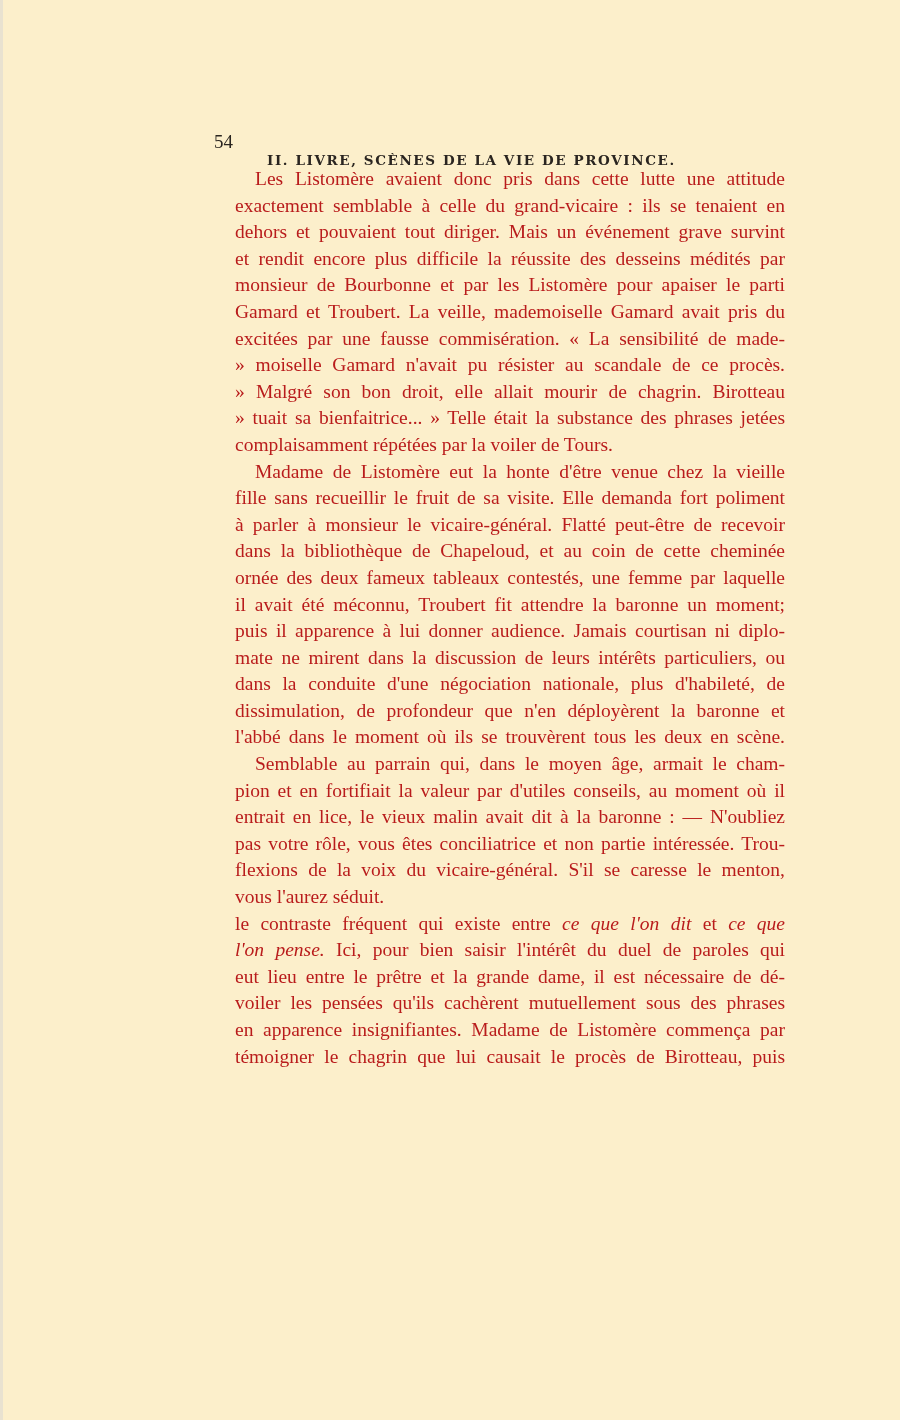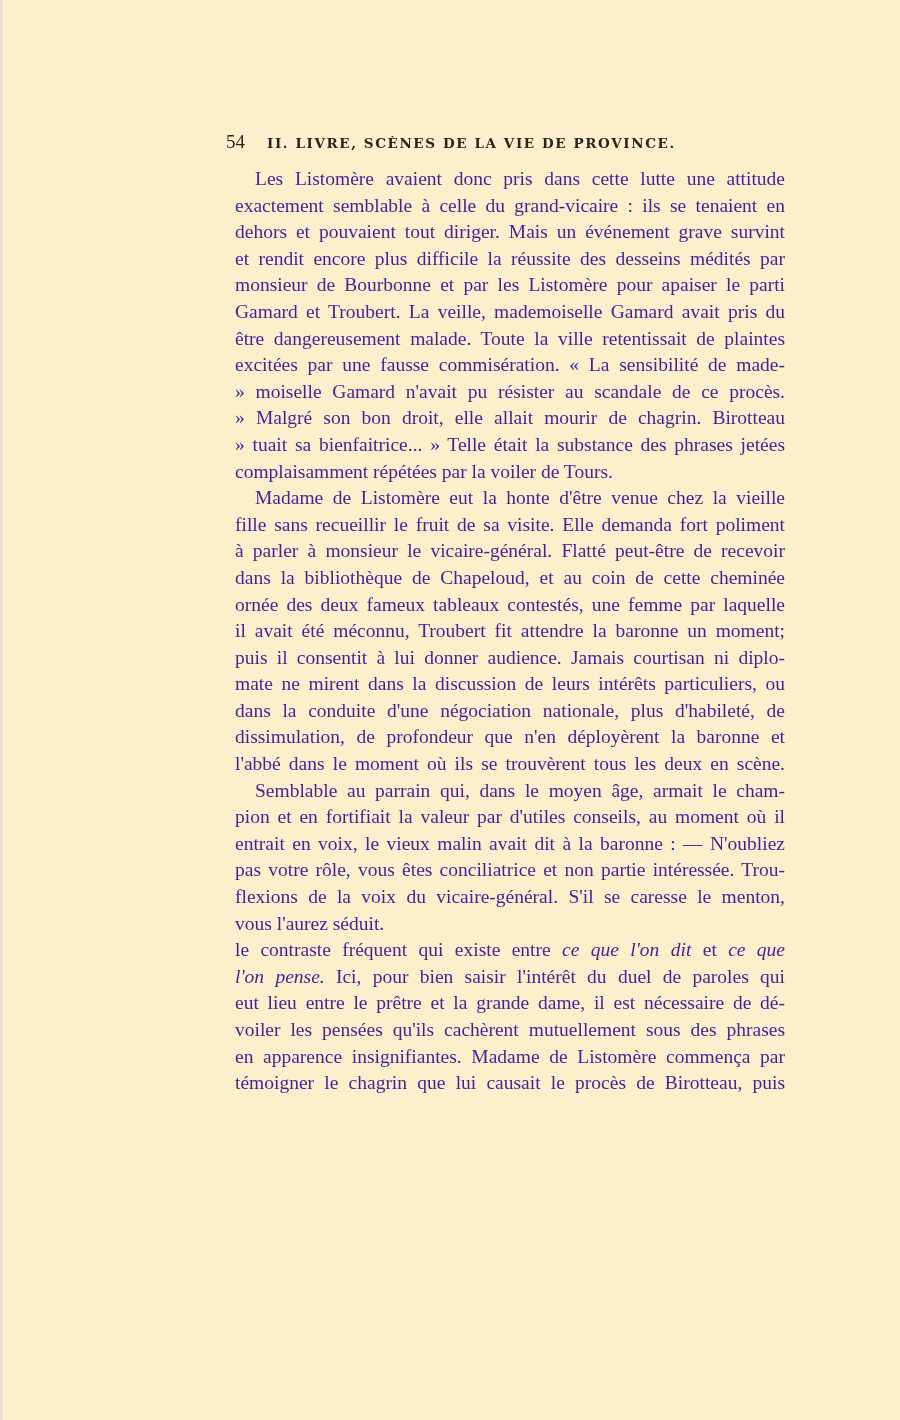--- a/index.html
+++ b/index.html
@@ -25,43 +25,43 @@
     position: absolute;
     left: 211px;
     top: 131px;
     width: 575px;
     height: 28px;
     font-family: "DejaVu Serif", serif;
     color: #2a2520;
   }
   .page-number {
     position: absolute;
-    left: 12px;
+    left: 0;
     top: 0;
     font-size: 19px;
     font-family: "Liberation Serif", serif;
   }
   .head-title {
     position: absolute;
     left: 53px;
-    top: 4px;
+    top: 21px;
     font-size: 13.5px;
     font-weight: bold;
     letter-spacing: 1.6px;
     white-space: nowrap;
   }
   .text-block {
     position: absolute;
     left: 212px;
     top: 166px;
     width: 570px;
     font-family: "Liberation Serif", serif;
     font-size: 19.5px;
     line-height: 26.6px;
-    color: #4c1d95;
+    color: #b91c1c;
     text-align: justify;
   }
   .para {
     margin: 0;
     text-indent: 20px;
     hyphens: manual;
   }
   .line {
     display: block;
     text-align: justify;
@@ -91,46 +91,45 @@
 
   <div class="text-block">
 
     <div class="para">
       <span class="line indent">Les Listomère avaient donc pris dans cette lutte une attitude</span>
       <span class="line">exactement semblable à celle du grand-vicaire : ils se tenaient en</span>
       <span class="line">dehors et pouvaient tout diriger. Mais un événement grave survint</span>
       <span class="line">et rendit encore plus difficile la réussite des desseins médités par</span>
       <span class="line">monsieur de Bourbonne et par les Listomère pour apaiser le parti</span>
       <span class="line">Gamard et Troubert. La veille, mademoiselle Gamard avait pris du</span>
-      <span class="line">être dangereusement malade. Toute la ville retentissait de plaintes</span>
       <span class="line">excitées par une fausse commisération. « La sensibilité de made-</span>
       <span class="line">» moiselle Gamard n'avait pu résister au scandale de ce procès.</span>
       <span class="line">» Malgré son bon droit, elle allait mourir de chagrin. Birotteau</span>
       <span class="line">» tuait sa bienfaitrice... » Telle était la substance des phrases jetées</span>
       <span class="line last">complaisamment répétées par la voiler de Tours.</span>
     </div>
 
     <div class="para">
       <span class="line indent">Madame de Listomère eut la honte d'être venue chez la vieille</span>
       <span class="line">fille sans recueillir le fruit de sa visite. Elle demanda fort poliment</span>
       <span class="line">à parler à monsieur le vicaire-général. Flatté peut-être de recevoir</span>
       <span class="line">dans la bibliothèque de Chapeloud, et au coin de cette cheminée</span>
       <span class="line">ornée des deux fameux tableaux contestés, une femme par laquelle</span>
       <span class="line">il avait été méconnu, Troubert fit attendre la baronne un moment;</span>
-      <span class="line">puis il consentit à lui donner audience. Jamais courtisan ni diplo-</span>
+      <span class="line">puis il apparence à lui donner audience. Jamais courtisan ni diplo-</span>
       <span class="line">mate ne mirent dans la discussion de leurs intérêts particuliers, ou</span>
       <span class="line">dans la conduite d'une négociation nationale, plus d'habileté, de</span>
       <span class="line">dissimulation, de profondeur que n'en déployèrent la baronne et</span>
       <span class="line">l'abbé dans le moment où ils se trouvèrent tous les deux en scène.</span>
     </div>
 
     <div class="para">
       <span class="line indent">Semblable au parrain qui, dans le moyen âge, armait le cham-</span>
       <span class="line">pion et en fortifiait la valeur par d'utiles conseils, au moment où il</span>
-      <span class="line">entrait en voix, le vieux malin avait dit à la baronne : — N'oubliez</span>
+      <span class="line">entrait en lice, le vieux malin avait dit à la baronne : — N'oubliez</span>
       <span class="line">pas votre rôle, vous êtes conciliatrice et non partie intéressée. Trou-</span>
       <span class="line">flexions de la voix du vicaire-général. S'il se caresse le menton,</span>
       <span class="line last">vous l'aurez séduit.</span>
     </div>
 
     <div class="para">
       <span class="line">
         <span>le contraste fréquent qui existe entre </span><span class="em">ce que l'on dit</span><span> et </span><span class="em">ce que</span>
       </span>
       <span class="line">

